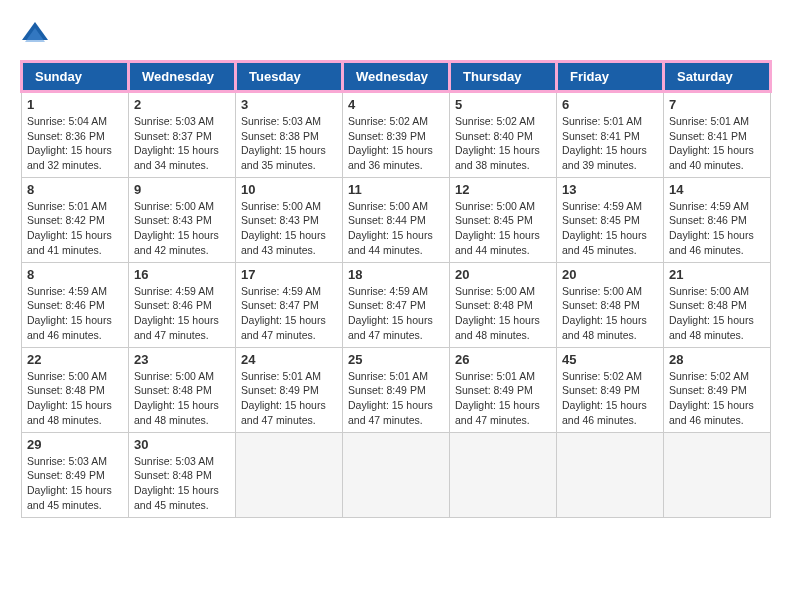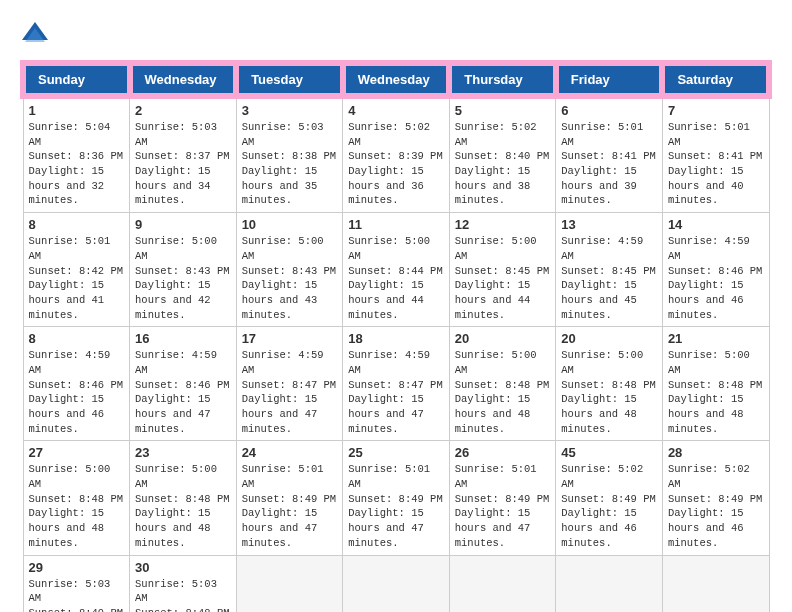--- a/index.html
+++ b/index.html
@@ -56,21 +56,21 @@
       width: 100%;
       border-collapse: collapse;
     }
     .calendar th {
       background-color: #1a5fa8;
       color: #fff;
       padding: 6px 12px;
       font-size: 13px;
       font-weight: bold;
       text-align: left;
-      border: 6px solid #f9a8d4;
+      border: 3px solid #f9a8d4;
     }
     .calendar td {
       vertical-align: top;
       border: 1px solid #ccc;
       padding: 4px 5px;
       width: 14.28%;
       font-size: 10.5px;
       color: #333;
       background: #fff;
       min-height: 80px;
@@ -80,21 +80,20 @@
     }
     .day-number {
       font-size: 13px;
       font-weight: bold;
       display: block;
       margin-bottom: 2px;
     }
     .day-info {
       line-height: 1.4;
       font-size: 10.5px;
-      font-family: Liberation Mono, monospace;
     }
     tr.week-row td {
       height: 85px;
     }
   </style>
 </head>
 <body>
 
 <div class="header">
   <div class="logo">
@@ -211,21 +210,21 @@
           <span class="day-number">20</span>
 <div class="day-info">Sunrise: 5:00 AM<br>Sunset: 8:48 PM<br>Daylight: 15 hours and 48 minutes.</div>
         </td>
         <td>
           <span class="day-number">21</span>
 <div class="day-info">Sunrise: 5:00 AM<br>Sunset: 8:48 PM<br>Daylight: 15 hours and 48 minutes.</div>
         </td>
       </tr>
       <tr class="week-row">
         <td>
-          <span class="day-number">27</span>
+          <span class="day-number">22</span>
 <div class="day-info">Sunrise: 5:00 AM<br>Sunset: 8:48 PM<br>Daylight: 15 hours and 48 minutes.</div>
         </td>
         <td>
           <span class="day-number">23</span>
 <div class="day-info">Sunrise: 5:00 AM<br>Sunset: 8:48 PM<br>Daylight: 15 hours and 48 minutes.</div>
         </td>
         <td>
           <span class="day-number">24</span>
 <div class="day-info">Sunrise: 5:01 AM<br>Sunset: 8:49 PM<br>Daylight: 15 hours and 47 minutes.</div>
         </td>

